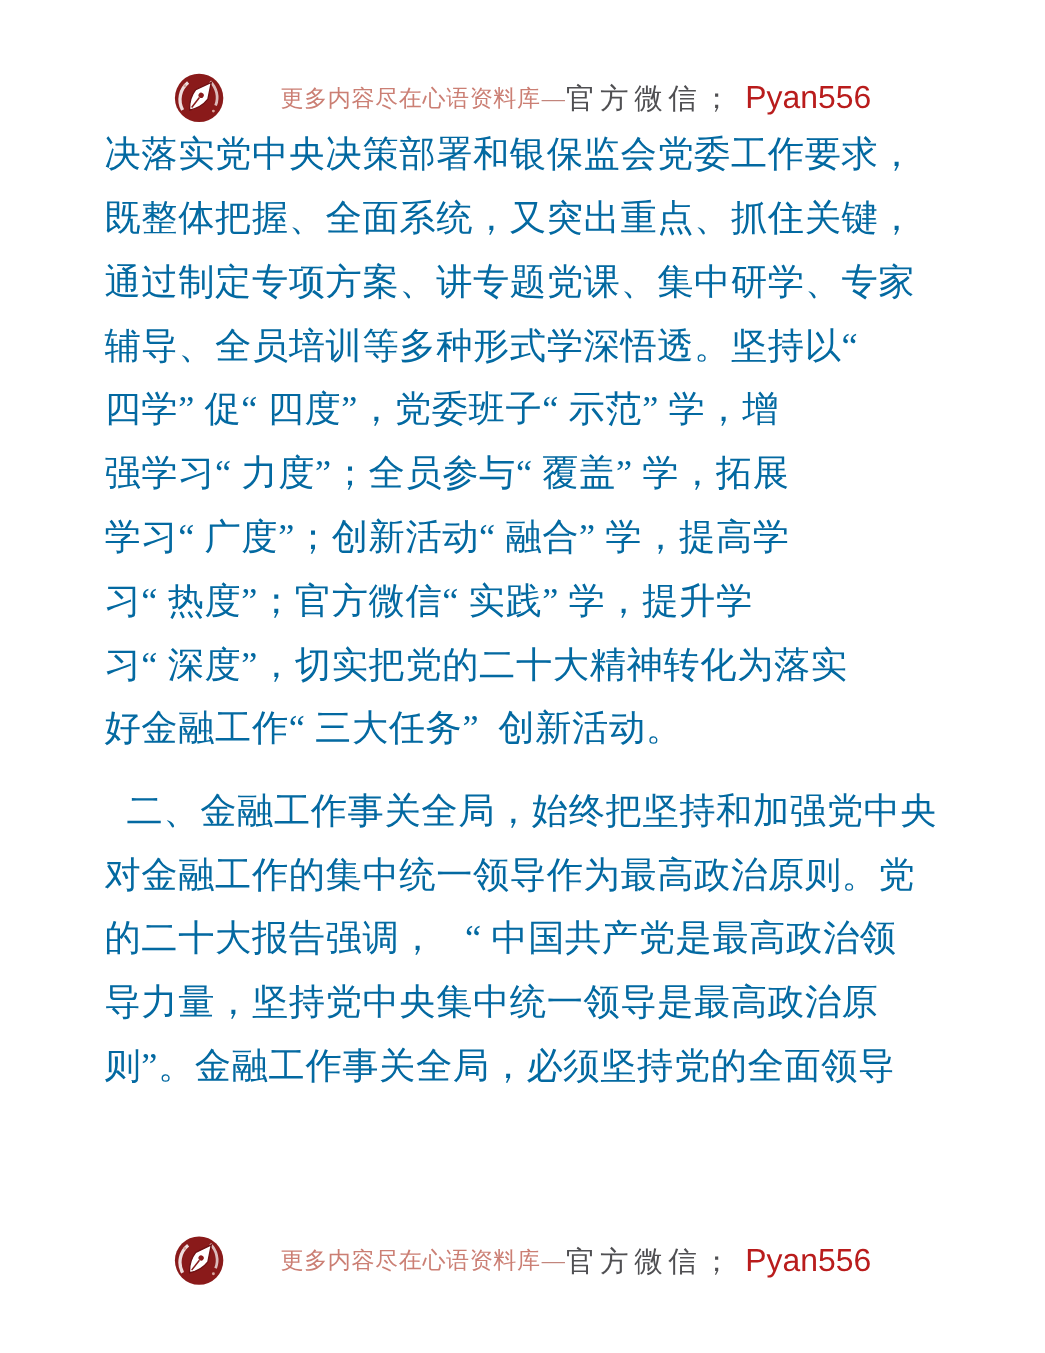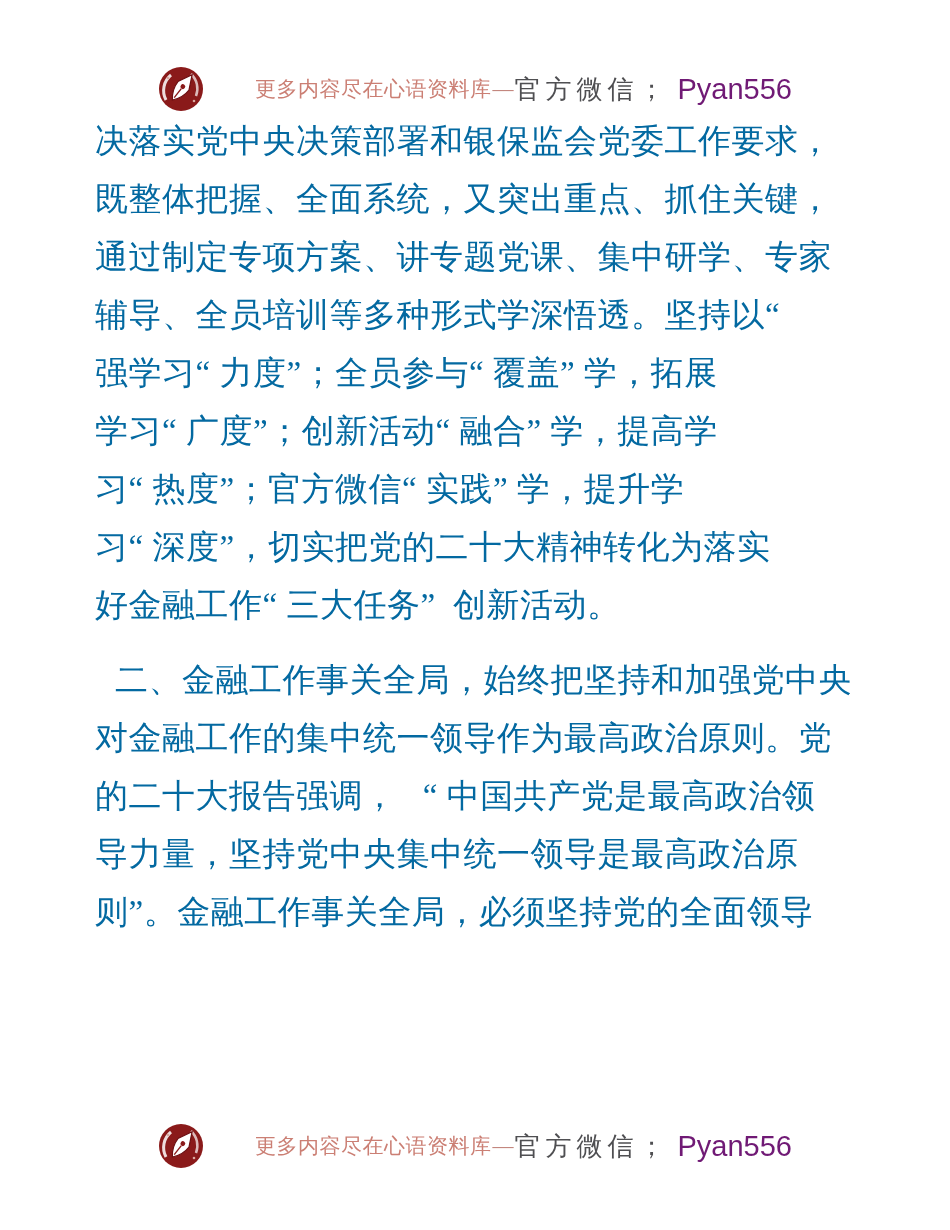--- a/index.html
+++ b/index.html
@@ -46,21 +46,21 @@
     font-size: 21px;
     margin: 0 1px;
   }
   .wm-label {
     color: #4f4f52;
     font-size: 26px;
     letter-spacing: 5px;
     white-space: pre;
   }
   .wm-id {
-    color: #701a75;
+    color: #b91c1c;
     font-size: 29px;
     font-family: "Liberation Sans", "DejaVu Sans", sans-serif;
     margin-left: 8px;
   }
   
   .content {
     position: absolute;
     left: 95px;
     top: 112px;
     width: 760px;
@@ -101,20 +101,21 @@
     <span class="wm-label">官方微信；</span>
     <span class="wm-id">Pyan556</span>
   </header>
 
   <main class="content">
     <div class="para para-1">
       <div class="line">决落实党中央决策部署和银保监会党委工作要求，</div>
       <div class="line">既整体把握、全面系统，又突出重点、抓住关键，</div>
       <div class="line">通过制定专项方案、讲专题党课、集中研学、专家</div>
       <div class="line">辅导、全员培训等多种形式学深悟透。坚持以“</div>
+      <div class="line">四学” 促“ 四度”，党委班子“ 示范” 学，增</div>
       <div class="line">强学习“ 力度”；全员参与“ 覆盖” 学，拓展</div>
       <div class="line">学习“ 广度”；创新活动“ 融合” 学，提高学</div>
       <div class="line">习“ 热度”；官方微信“ 实践” 学，提升学</div>
       <div class="line">习“ 深度”，切实把党的二十大精神转化为落实</div>
       <div class="line">好金融工作“ 三大任务”  创新活动。</div>
     </div>
     <div class="para para-2">
       <div class="line">二、金融工作事关全局，始终把坚持和加强党中央</div>
       <div class="line">对金融工作的集中统一领导作为最高政治原则。党</div>
       <div class="line">的二十大报告强调，   “ 中国共产党是最高政治领</div>

